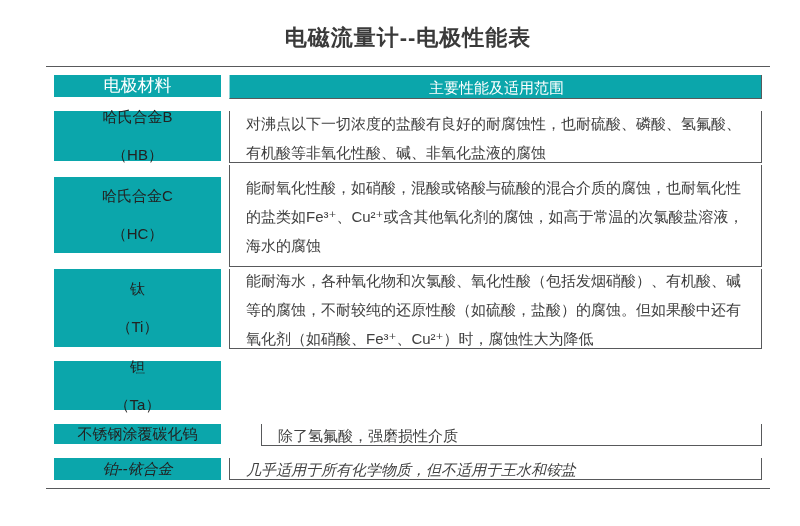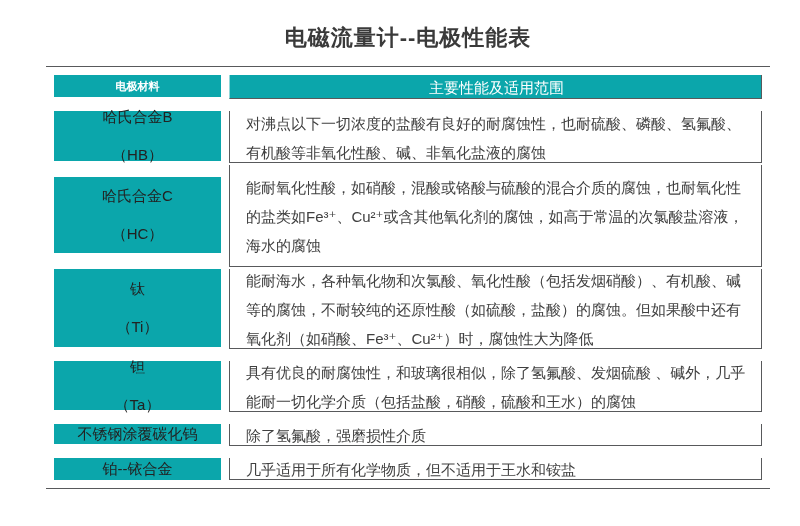--- a/index.html
+++ b/index.html
@@ -49,37 +49,36 @@
     display: flex;
     align-items: center;
     padding: 4px 10px 2px 12px;
     color: #404040;
     font-size: 15px;
     line-height: 29px;
   }
   .row.header { height: 32px; }
   .row.header .cell-left {
     color: #ffffff;
-    font-size: 11px;
-    font-weight: bold;
+    font-size: 17px;
   }
   .row.header .cell-right {
     justify-content: center;
     color: #ffffff;
     background: #0ba6ab;
     border-left: 1px solid rgba(255,255,255,0.55);
   }
   
   .row.r0 { height: 65px; }
   .row.r1 { height: 60px; }
   .row.r2 { height: 90px; align-items: center; }
   .row.r3 { height: 88px; }
   .row.r4 { height: 59px; }
-  .row.r5 { height: 30px; }
-  .row.r6 { height: 30px; }
+  .row.r5 { height: 30px; gap: 32px; }
+  .row.r6 { height: 30px; font-style: italic; }
   .row.r6 .cell-left { border-bottom: none; }
 </style>
 </head>
 <body>
 
 <div class="page-title">电磁流量计--电极性能表</div>
 
 <div class="tbl">
 
   <div class="row header">
@@ -116,23 +115,20 @@
     <div class="cell-right">
       <span>能耐海水，各种氧化物和次氯酸、氧化性酸（包括发烟硝酸）、有机酸、碱等的腐蚀，不耐较纯的还原性酸（如硫酸，盐酸）的腐蚀。但如果酸中还有氧化剂（如硝酸、Fe³⁺、Cu²⁺）时，腐蚀性大为降低</span>
     </div>
   </div>
 
   <div class="row r4">
     <div class="cell-left">
       <span>钽</span>
       <span>（Ta）</span>
     </div>
-    <div class="cell-right">
-      <span>具有优良的耐腐蚀性，和玻璃很相似，除了氢氟酸、发烟硫酸 、碱外，几乎能耐一切化学介质（包括盐酸，硝酸，硫酸和王水）的腐蚀</span>
-    </div>
   </div>
 
   <div class="row r5">
     <div class="cell-left">
       <span>不锈钢涂覆碳化钨</span>
     </div>
     <div class="cell-right">
       <span>除了氢氟酸，强磨损性介质</span>
     </div>
   </div>

